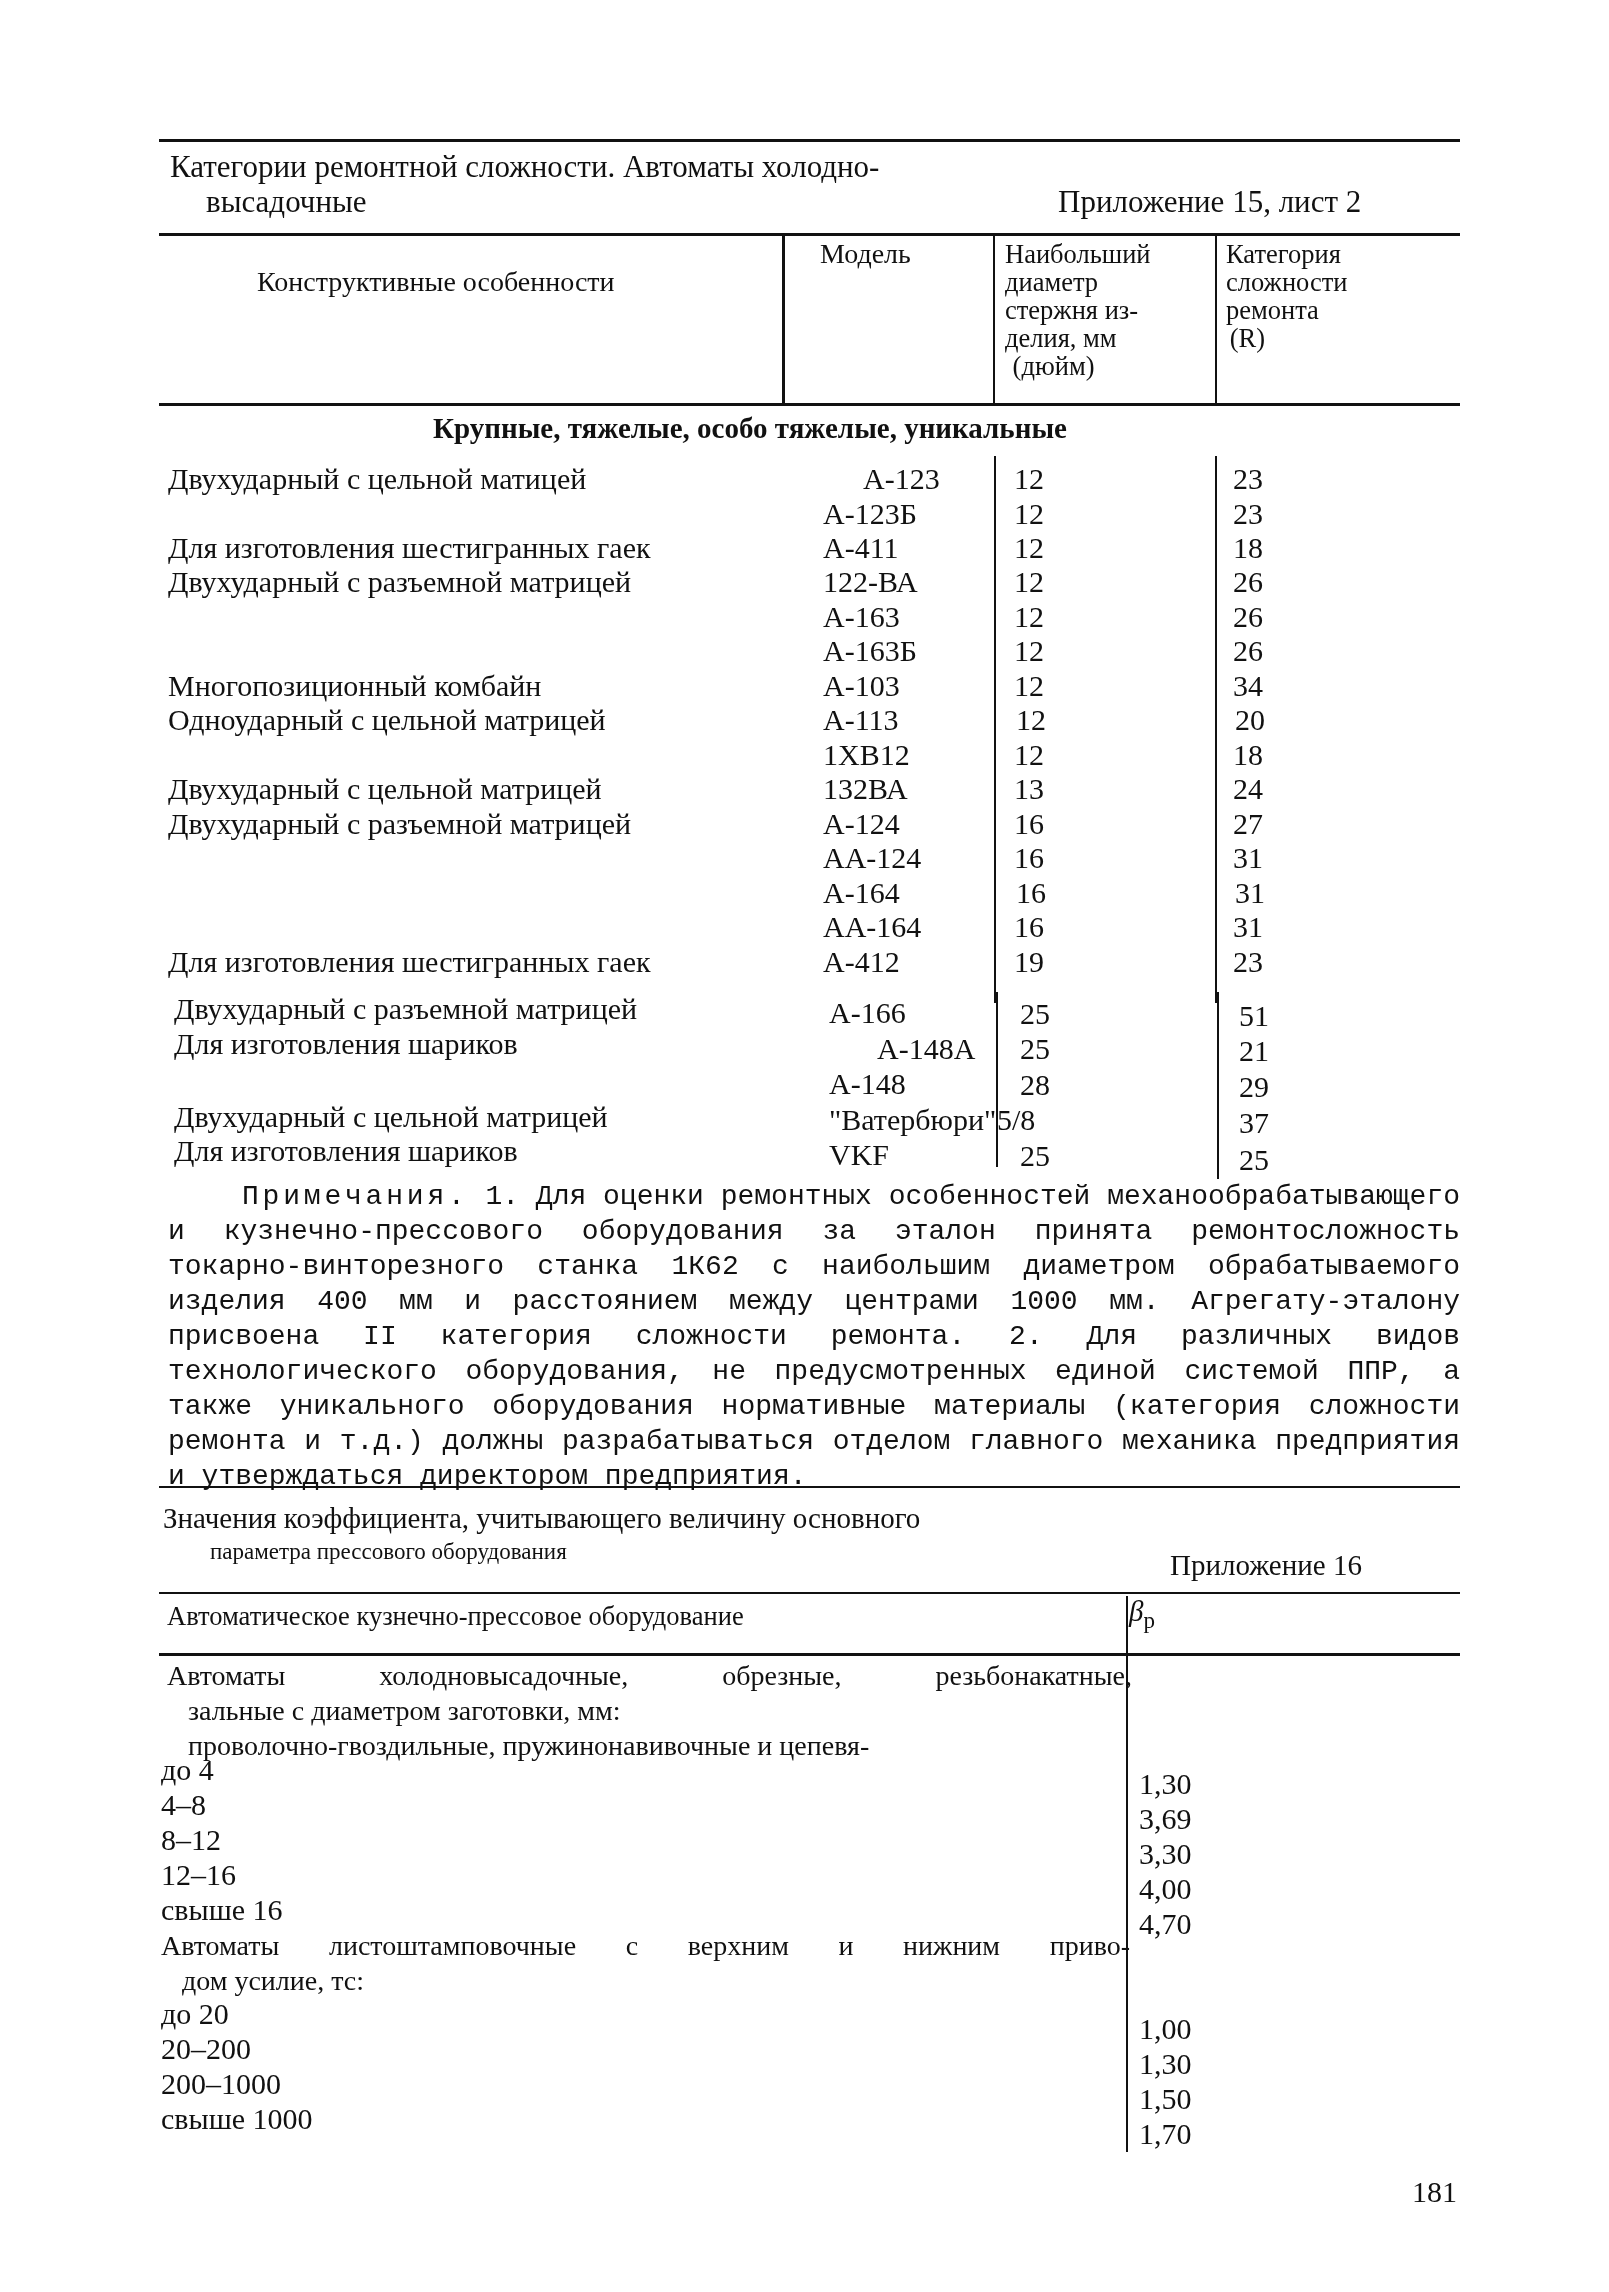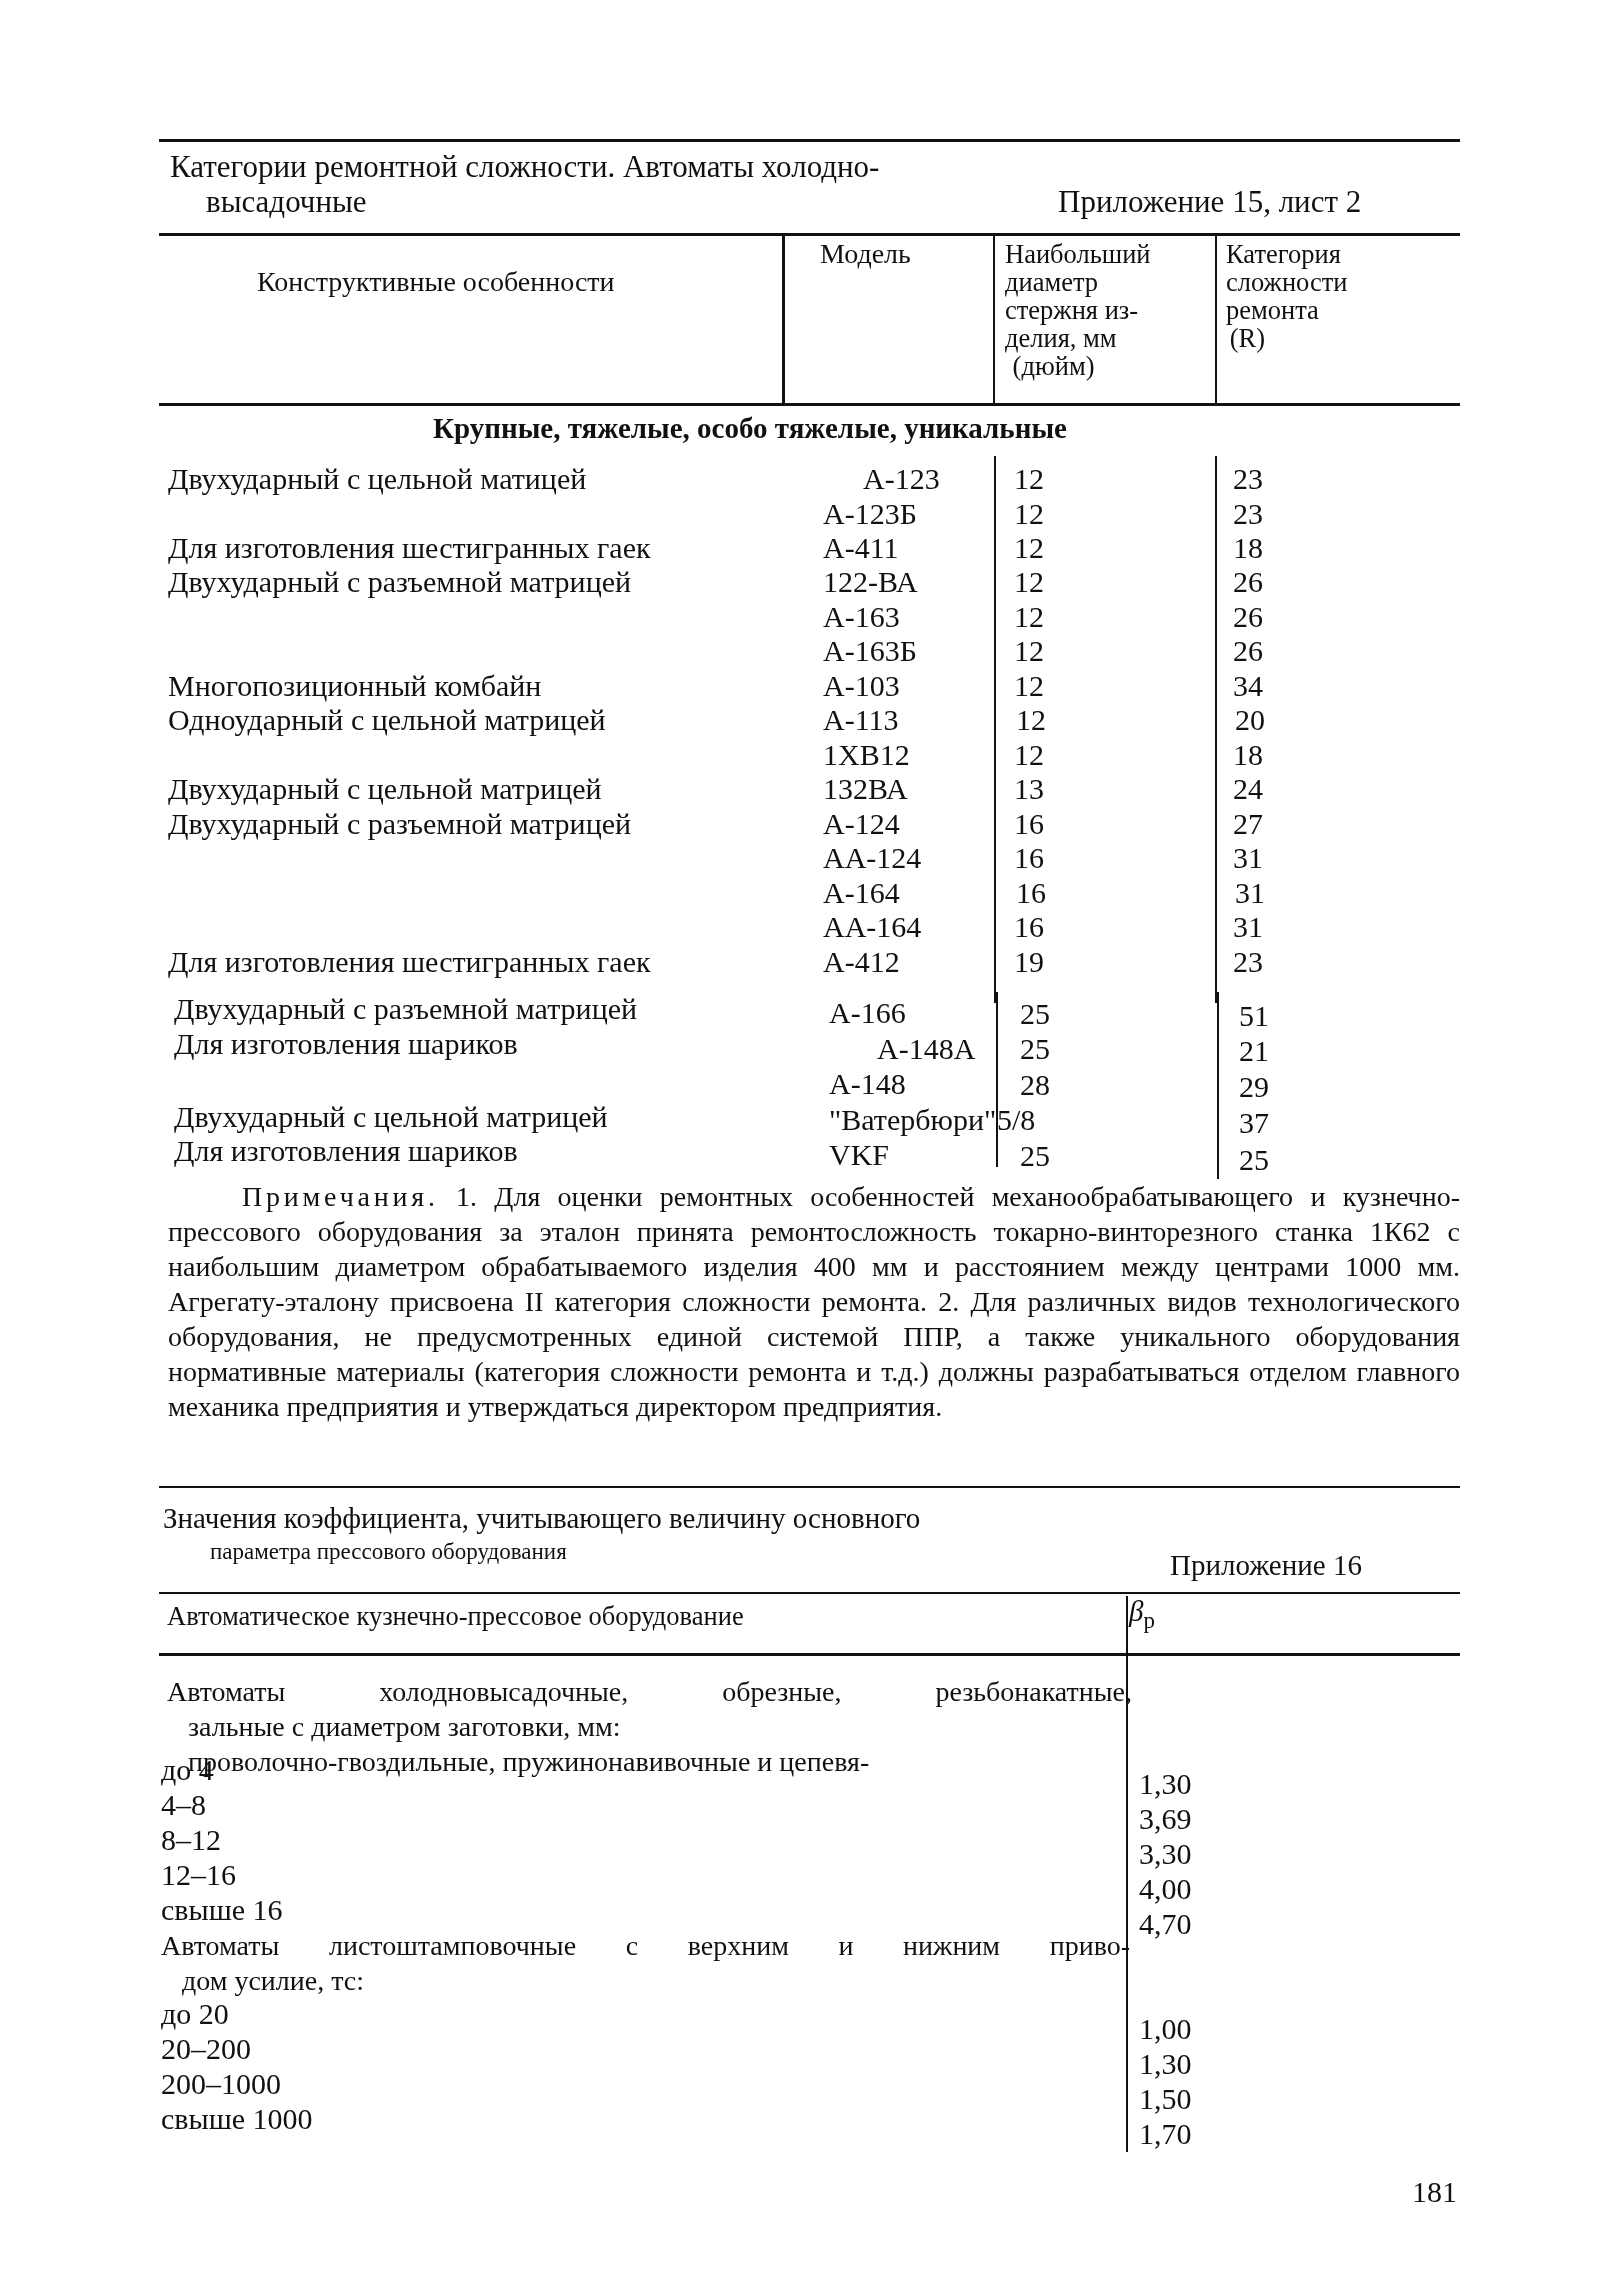--- a/index.html
+++ b/index.html
@@ -6,21 +6,21 @@
   body {
     width: 1610px; height: 2292px; position: relative; overflow: hidden;
     font-family: "Liberation Serif", "DejaVu Serif", serif; color: #111;
   }
   .abs { position: absolute; }
   .rule { position: absolute; background: #111; }
   .t1 { font-size: 31px; line-height: 34px; }
   .hdr { font-size: 26.5px; line-height: 28px; }
   .row { position: absolute; font-size: 30px; line-height: 34px; white-space: nowrap; }
   .notes { position: absolute; left: 168px; width: 1292px; font-size: 28px; line-height: 35px; text-align: justify; }
-  .indent { text-indent: 74px; }
+  .indent { text-indent: 74px; font-family: Liberation Mono, monospace; }
   .spaced { letter-spacing: 3.8px; }
 </style>
 </head>
 <body>
 
 <div class="rule" style="left:159px;top:139px;width:1301px;height:2.8px;"></div>
 <div class="abs t1" style="left:170px;top:150px;">Категории ремонтной сложности. Автоматы холодно-</div>
 <div class="abs t1" style="left:206px;top:185px;">высадочные</div>
 <div class="abs t1" style="left:1058px;top:185px;">Приложение 15, лист 2</div>
 
@@ -157,21 +157,21 @@
 <div class="abs t1" style="left:1170px;top:1548px;font-size:29px;">Приложение 16</div>
 
 <div class="rule" style="left:159px;top:1592px;width:1301px;height:1.9px;"></div>
 <div class="abs" style="left:167px;top:1601px;font-size:26.5px;line-height:30px;">Автоматическое кузнечно-прессовое оборудование</div>
 <div class="abs" style="left:1129px;top:1596px;font-size:29px;line-height:30px;font-style:italic;">
   <span>β</span><sub style="font-style:normal;font-size:23px;">p</sub>
 </div>
 <div class="rule" style="left:159px;top:1653px;width:1301px;height:2.8px;"></div>
 <div class="rule" style="left:1126px;top:1596px;width:1.9px;height:556px;"></div>
 
-<div class="abs" style="left:167px;top:1658px;width:965px;font-size:28px;line-height:35px;margin-top:16px;">
+<div class="abs" style="left:167px;top:1658px;width:965px;font-size:28px;line-height:35px;">
   <div style="text-align:justify;text-align-last:justify;">Автоматы холодновысадочные, обрезные, резьбонакатные,</div>
   <div style="padding-left:21px;">зальные с диаметром заготовки, мм:</div>
   <div style="padding-left:21px;">проволочно-гвоздильные, пружинонавивочные и цепевя-</div>
 </div>
 <div class="row" style="left:161px;top:1753px;">до 4</div>
 <div class="row" style="left:161px;top:1788px;">4–8</div>
 <div class="row" style="left:161px;top:1823px;">8–12</div>
 <div class="row" style="left:161px;top:1858px;">12–16</div>
 <div class="row" style="left:161px;top:1893px;">свыше 16</div>
 <div class="row" style="left:1139px;top:1767px;">1,30</div>

